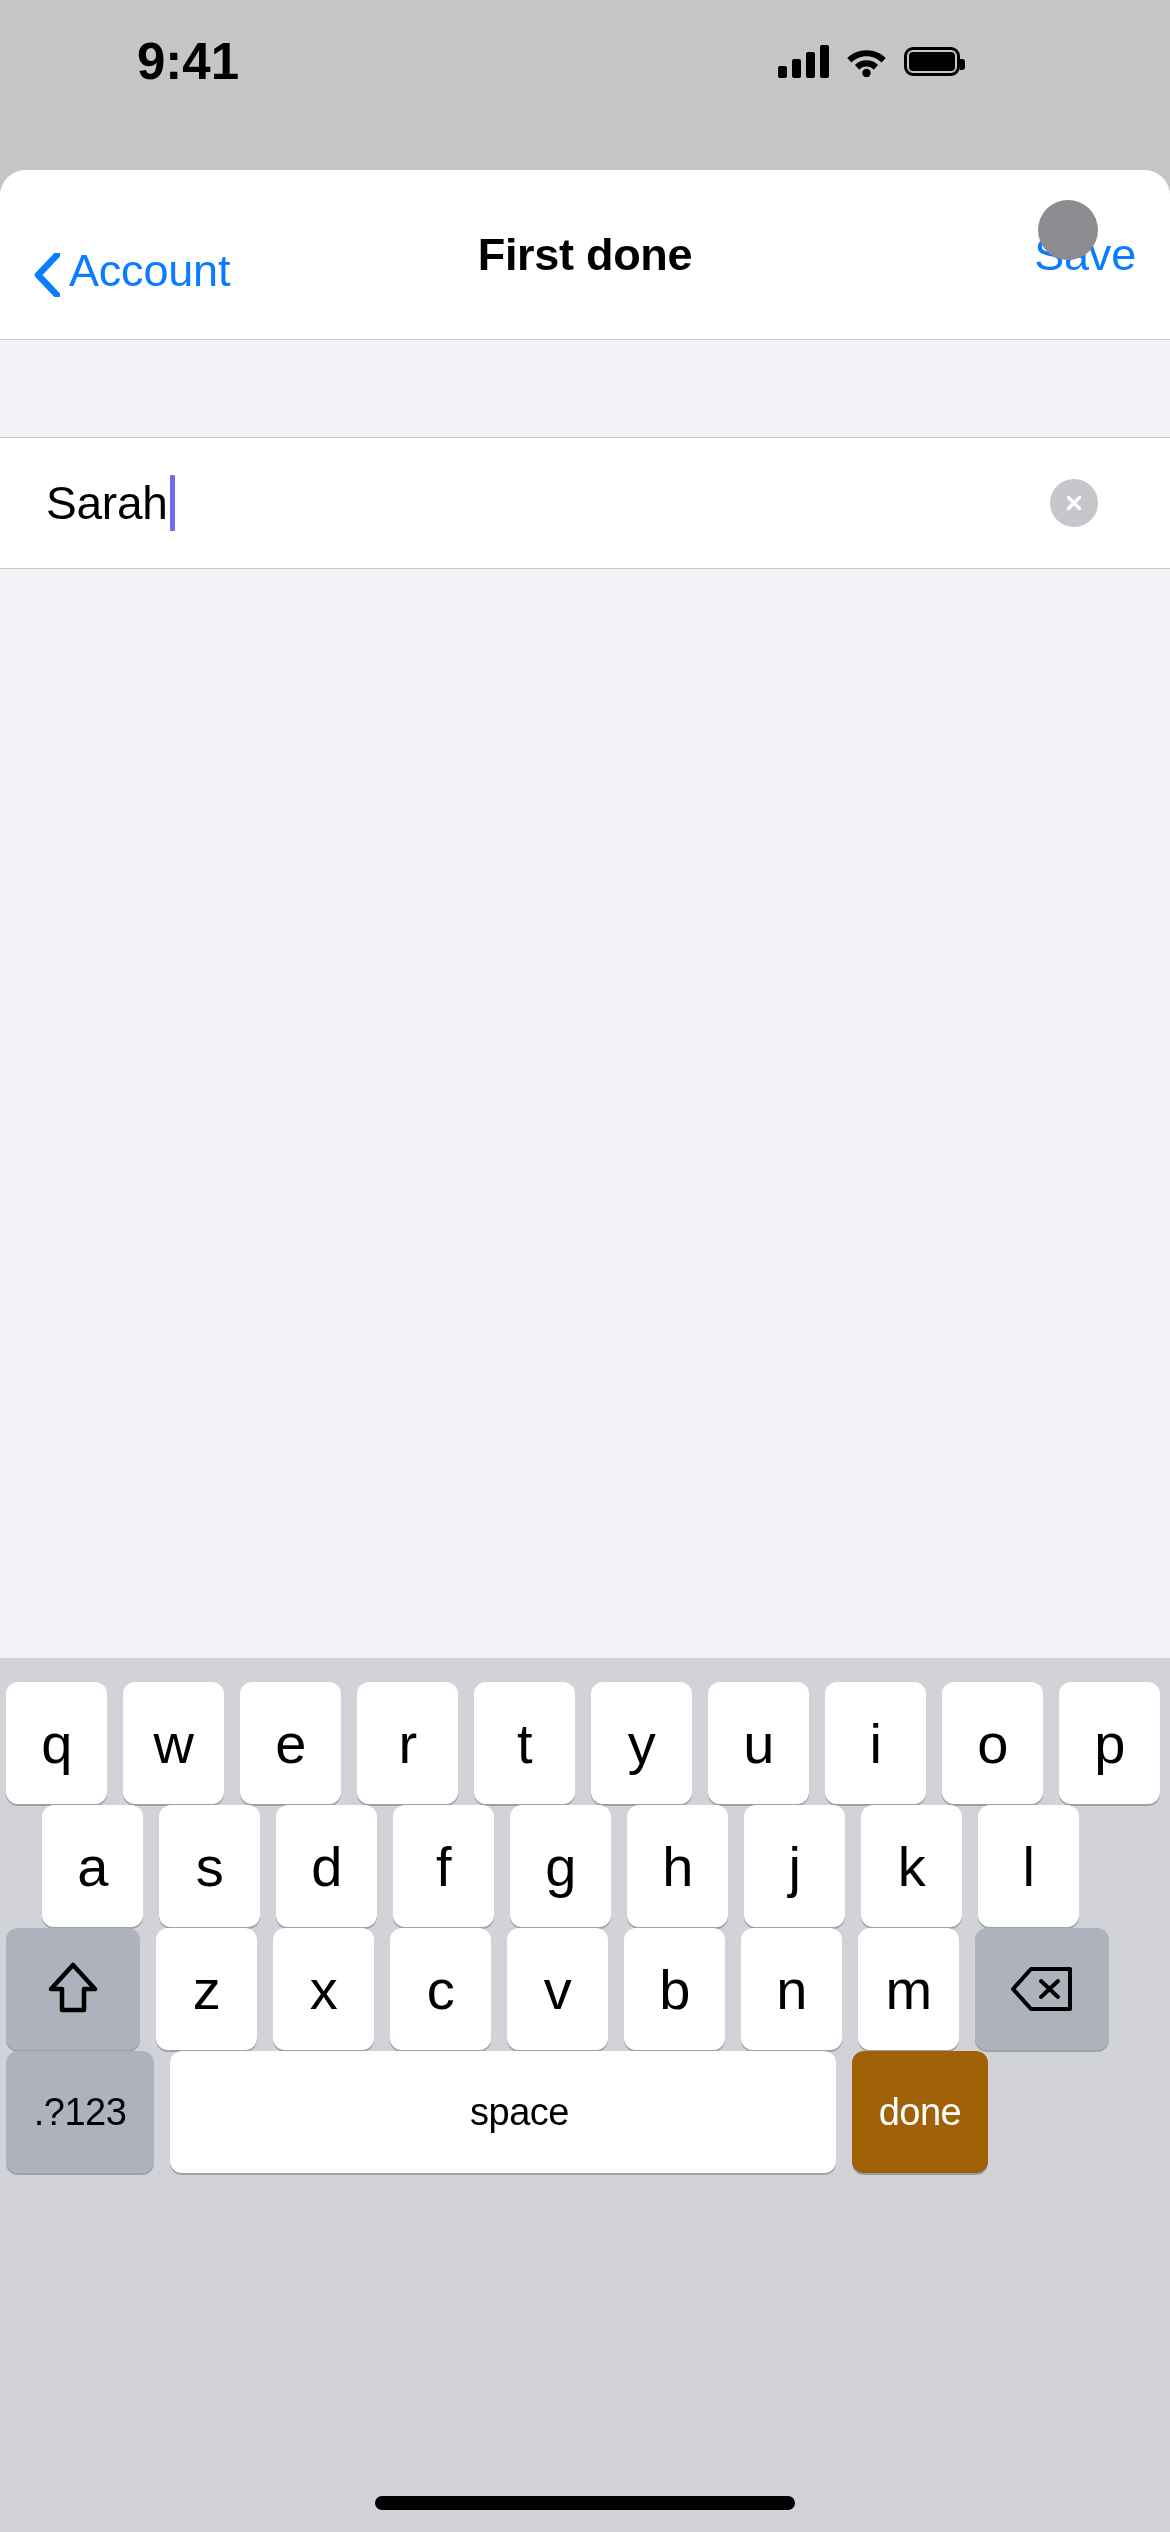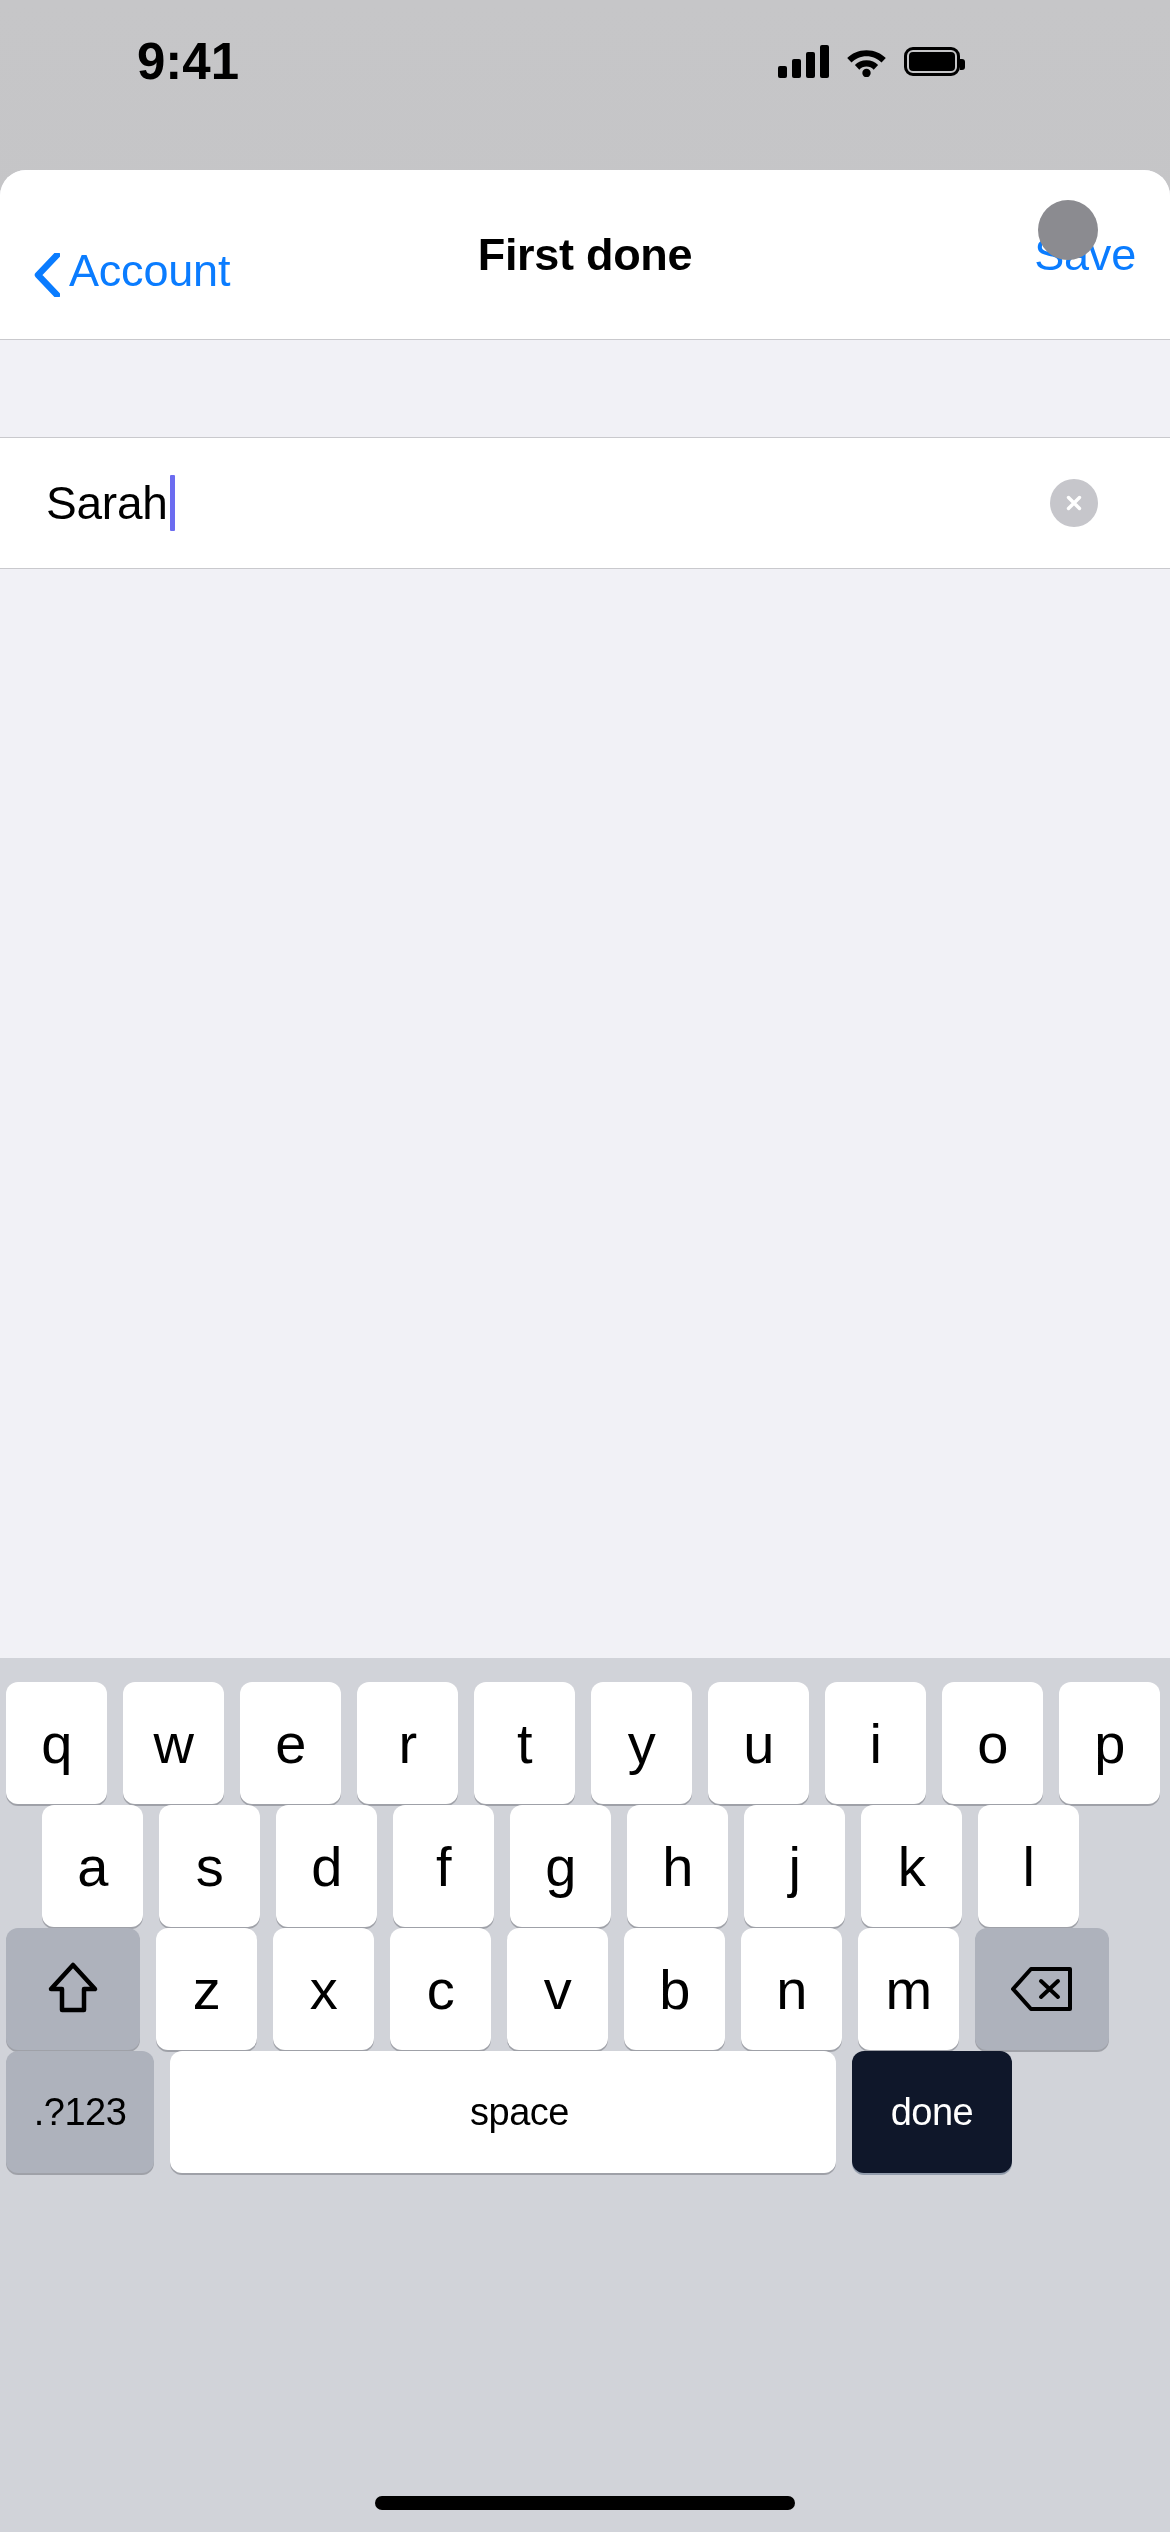--- a/index.html
+++ b/index.html
@@ -146,22 +146,22 @@
   }
   .key.letter { width: 101px; }
   .key.mod {
     background: #aeb2bc;
     box-shadow: 0 2px 0 rgba(90,92,100,0.42);
   }
   .key.shift, .key.backspace { width: 134px; }
   .key.numeric { width: 148px; font-size: 38px; }
   .key.space { width: 666px; font-size: 38px; padding-left: 33px; }
   .key.done {
-    width: 160px; font-size: 38px; color: #ffffff;
-    background: #0f172a;
+    width: 136px; font-size: 38px; color: #ffffff;
+    background: #a16207;
     box-shadow: 0 2px 0 rgba(60,80,110,0.42);
   }
   .key svg { display: block; }
 
   
   #home-indicator {
     position: absolute; left: 50%; transform: translateX(-50%);
     bottom: 22px; width: 420px; height: 14px;
     background: #000; border-radius: 7px; z-index: 50;
   }

